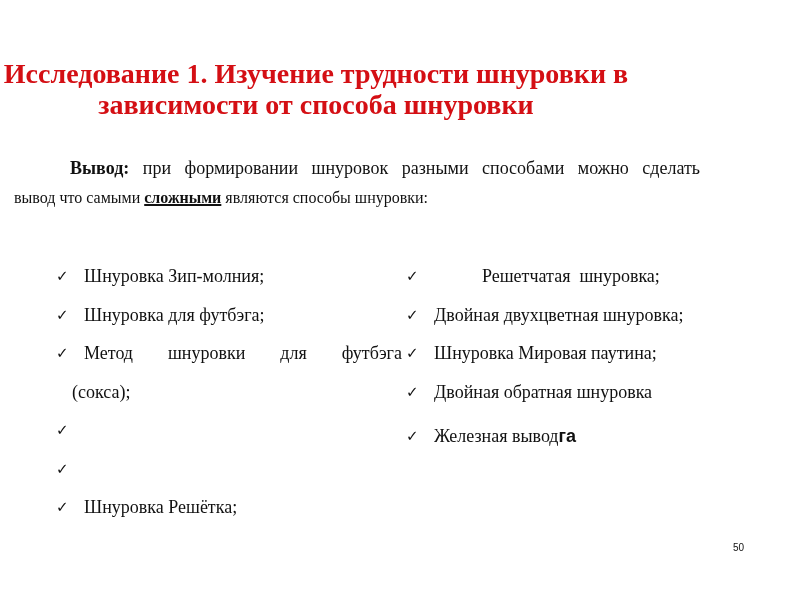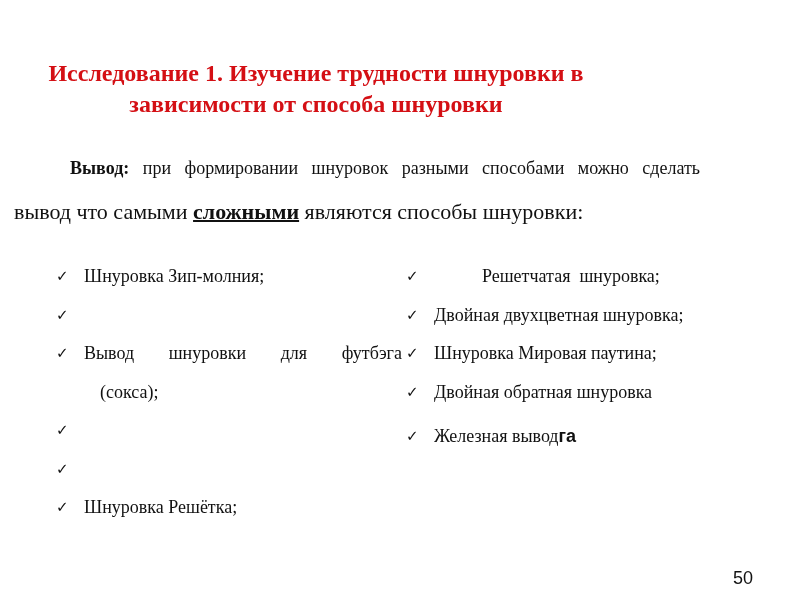--- a/index.html
+++ b/index.html
@@ -16,37 +16,37 @@
       color: #111111;
     }
     .title {
       position: absolute;
       left: 0;
       top: 58px;
       width: 632px;
       text-align: center;
       color: #d40f14;
       font-weight: bold;
-      font-size: 24px;
+      font-size: 28px;
       line-height: 31px;
     }
     .para1 {
       position: absolute;
       left: 70px;
       top: 158px;
       width: 760px;
       font-size: 18px;
       white-space: nowrap;
       word-spacing: 9px;
     }
     .para2 {
       position: absolute;
       left: 14px;
-      top: 199px;
-      font-size: 22px;
+      top: 189px;
+      font-size: 16px;
       white-space: nowrap;
     }
     .para1 b, .para2 b { font-weight: bold; }
     .para2 u { text-decoration: underline; text-decoration-thickness: 2px; font-weight: bold; }
     .list {
       position: absolute;
       margin: 0;
       padding: 0;
       list-style: none;
       font-size: 18px;
@@ -70,28 +70,28 @@
       top: 0;
     }
     .left-list { left: 56px; top: 264px; width: 350px; }
     .right-list { left: 406px; top: 264px; width: 380px; }
     .justified {
       display: flex;
       justify-content: space-between;
       width: 318px;
     }
     .cont { height: 38.5px; }
-    .cont .item-text { left: 44px; }
+    .cont .item-text { left: 16px; }
     .sans { font-family: "Liberation Sans", sans-serif; font-weight: bold; }
     .page-num {
       position: absolute;
       left: 733px;
-      top: 568px;
+      top: 542px;
       font-family: "Liberation Sans", sans-serif;
-      font-size: 18px;
+      font-size: 10px;
     }
   </style>
 </head>
 <body>
 
 <div class="title">
   <div>Исследование 1. Изучение трудности шнуровки в</div>
   <div>зависимости от способа шнуровки</div>
 </div>
 
@@ -106,25 +106,26 @@
   <span>являются способы шнуровки:</span>
 </div>
 
 <ul class="list left-list">
   <li>
     <span class="check">✓</span>
     <span class="item-text">Шнуровка Зип-молния;</span>
   </li>
   <li>
     <span class="check">✓</span>
+    <span class="item-text">Шнуровка для футбэга;</span>
   </li>
   <li>
     <span class="check">✓</span>
     <span class="item-text justified">
-      <span>Вывод</span>
+      <span>Метод</span>
       <span>шнуровки</span>
       <span>для</span>
       <span>футбэга</span>
     </span>
   </li>
   <li class="cont">
     <span class="item-text">(сокса);</span>
   </li>
   <li>
     <span class="check">✓</span>

